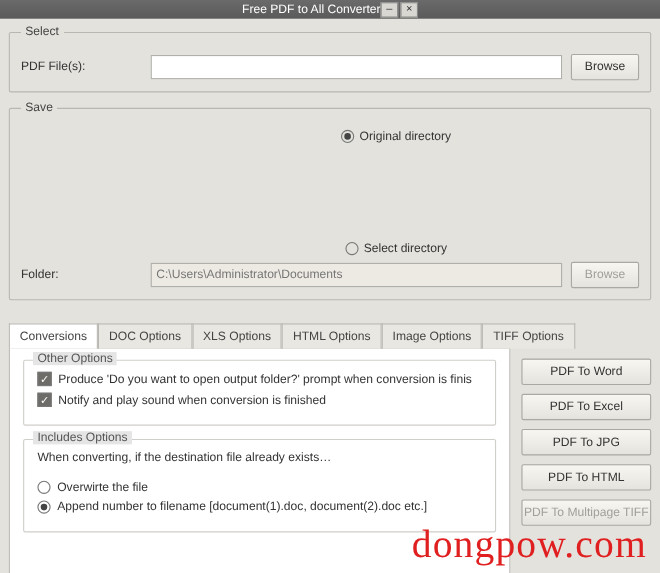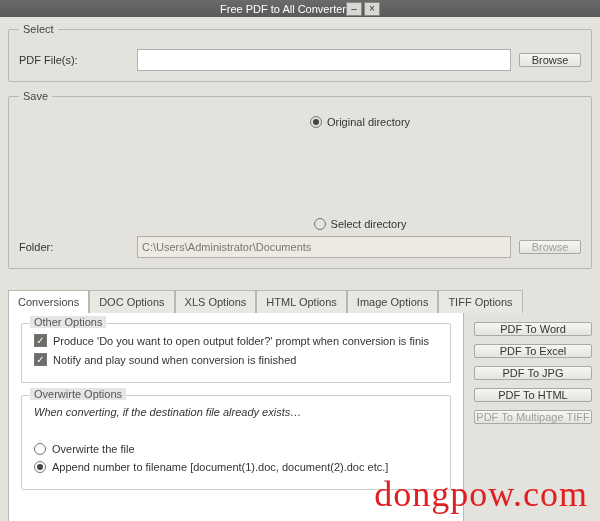--- a/index.html
+++ b/index.html
@@ -11,21 +11,21 @@
 fieldset { border: 1px solid #b8b7b2; border-radius: 2px; padding: 8px 10px 10px 10px; margin-bottom: 8px; position: relative; }
 legend { padding: 0 4px; color: #444; }
 .row { display: flex; align-items: center; gap: 8px; margin-top: 6px; }
 .label-col { width: 110px; color: #333; }
 .radio { width: 12px; height: 12px; border-radius: 50%; border: 1px solid #777; display: inline-flex; align-items: center; justify-content: center; flex-shrink: 0; }
 .radio.checked::after { content:""; width:6px; height:6px; border-radius:50%; background:#444; }
 .radio-label { display: flex; align-items: center; gap: 5px; color: #333; cursor: default; }
 .underline { border-bottom: 1px dotted #888; }
 input[type="text"] { height: 22px; border: 1px solid #b0afa9; background: #fff; padding: 2px 4px; }
 input[type="text"].disabled { background: #eceae3; color: #777; }
-.btn { height: 14px; min-width: 62px; background: linear-gradient(#f7f6f1,#e4e3dd); border: 1px solid #a9a8a2; border-radius: 2px; padding: 0 10px; color: #333; cursor: default; display:flex; align-items:center; justify-content:center; }
+.btn { height: 24px; min-width: 62px; background: linear-gradient(#f7f6f1,#e4e3dd); border: 1px solid #a9a8a2; border-radius: 2px; padding: 0 10px; color: #333; cursor: default; display:flex; align-items:center; justify-content:center; }
 .btn.disabled { color: #a0a09a; }
 .tabs { display: flex; gap: 0; margin-top: 20px; align-items: center; }
 .tab { padding: 5px 9px; border: 1px solid #b8b7b2; border-bottom: none; background: #e8e7e1; color: #444; position: relative; top: 1px; }
 .tab.active { background: #fff; z-index: 2; }
 .main-split { display: flex; gap: 10px; align-items: flex-start; }
 .tabpanel { flex: 1; background: #fff; border: 1px solid #b8b7b2; padding: 10px 12px 14px 12px; min-height: 210px; }
 .sidebtns { width: 118px; display: flex; flex-direction: column; gap: 8px; padding-top: 10px; }
 .sidebtns .btn { width: 100%; font-size: 11px; white-space: nowrap; overflow: hidden; }
 .checkbox { width: 13px; height: 13px; border: 1px solid #777; background: #6e6c68; display: inline-flex; align-items: center; justify-content: center; color: #fff; font-size: 10px; flex-shrink:0; }
 .check-row { display: flex; align-items: center; gap: 6px; margin-bottom: 6px; color: #333; }
@@ -91,22 +91,22 @@
         <div class="check-row">
           <span class="checkbox">✓</span>
           <span>Produce 'Do you want to open output folder?' prompt when conversion is finis</span>
         </div>
         <div class="check-row">
           <span class="checkbox">✓</span>
           <span>Notify and play sound when conversion is finished</span>
         </div>
       </div>
       <div class="subgroup">
-        <span class="grouplabel">Overwirte Options</span>
-        <div style="color:#333; margin-bottom:25px;font-style:italic;">When converting, if the destination file already exists…</div>
+        <span class="grouplabel">Includes Options</span>
+        <div style="color:#333; margin-bottom:15px;">When converting, if the destination file already exists…</div>
         <div class="check-row">
           <span class="radio"></span>
           <span>Overwirte the file</span>
         </div>
         <div class="check-row">
           <span class="radio checked"></span>
           <span>Append number to filename  [document(1).doc, document(2).doc etc.]</span>
         </div>
       </div>
     </div>

